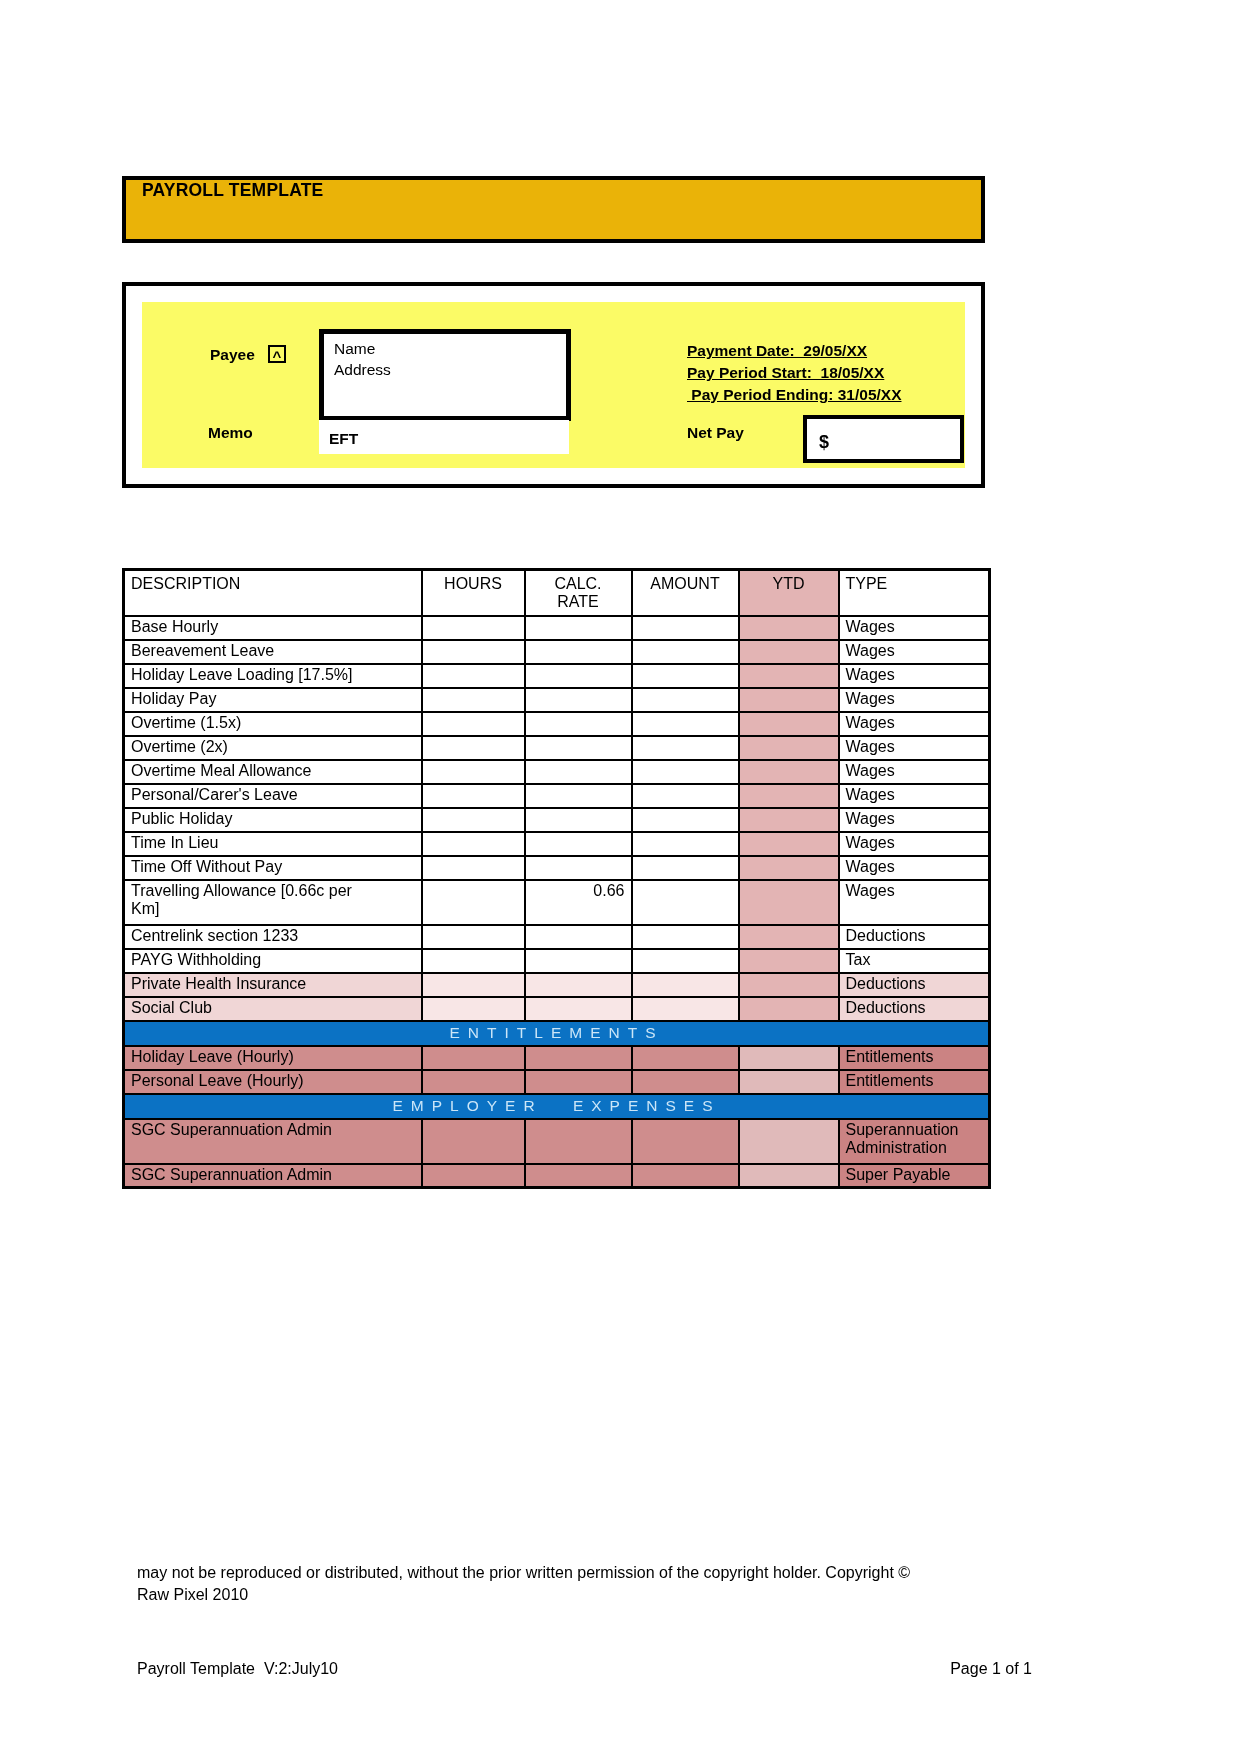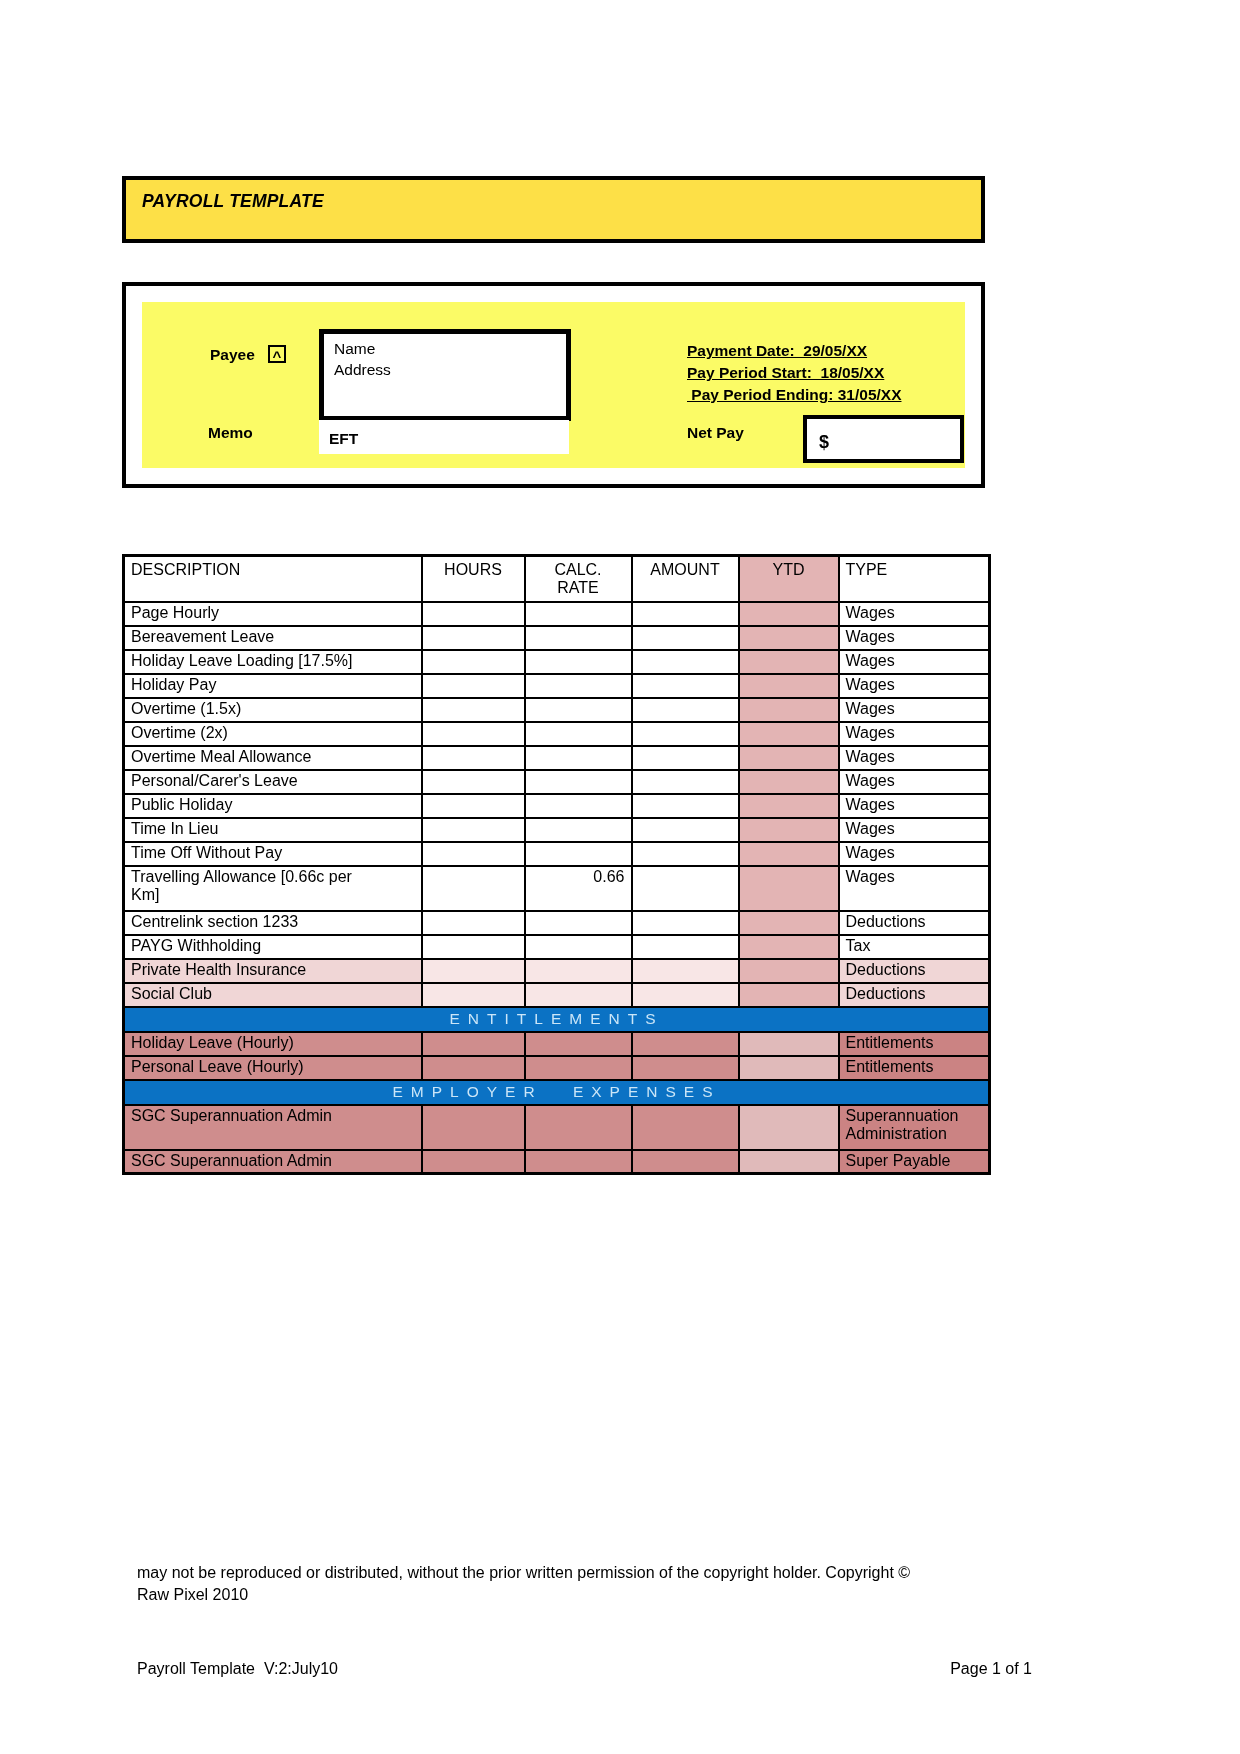--- a/index.html
+++ b/index.html
@@ -10,23 +10,22 @@
     color: #000;
     position: relative;
   }
   .page { position: absolute; inset: 0; background: #fff; }
 
   
   .title-box {
     position: absolute; left: 122px; top: 176px;
     width: 863px; height: 67px;
     border: 4px solid #000;
-    padding: 11px 16px;
-    background: #fde047;
-    font-style: italic;
+    padding: 0 16px;
+    background: #eab308;
   }
   .title-box h1 { font-size: 17.5px; font-weight: bold; letter-spacing: .2px; }
 
   
   .payee-panel {
     position: absolute; left: 122px; top: 282px;
     width: 863px; height: 206px;
     border: 4px solid #000;
     padding: 16px;
     background: #fff;
@@ -73,21 +72,21 @@
     position: absolute; left: 661px; top: 113px;
     width: 161px; height: 48px;
     border: 4px solid #000; background: #fff;
     display: flex; align-items: center;
     padding-left: 12px; padding-top: 6px;
     font-size: 18px; font-weight: bold;
   }
 
   
   .pay-table {
-    position: absolute; left: 122px; top: 554px;
+    position: absolute; left: 122px; top: 568px;
     border-collapse: collapse; table-layout: fixed;
     width: 866px;
     font-size: 16px;
   }
   .pay-table td, .pay-table th {
     border: 2px solid #000;
     vertical-align: top;
     padding: 1px 6px;
     font-weight: normal;
     white-space: pre-line;
@@ -185,21 +184,21 @@
         <th class="c">HOURS</th>
         <th class="c">CALC.
 RATE</th>
         <th class="c">AMOUNT</th>
         <th class="c cell-ytd">YTD</th>
         <th>TYPE</th>
       </tr>
     </thead>
     <tbody>
       <tr>
-        <td class="cell-desc">Page Hourly</td>
+        <td class="cell-desc">Base Hourly</td>
         <td></td>
         <td></td>
         <td></td>
         <td class="cell-ytd"></td>
         <td class="cell-type">Wages</td>
       </tr>
       <tr>
         <td class="cell-desc">Bereavement Leave</td>
         <td></td>
         <td></td>

